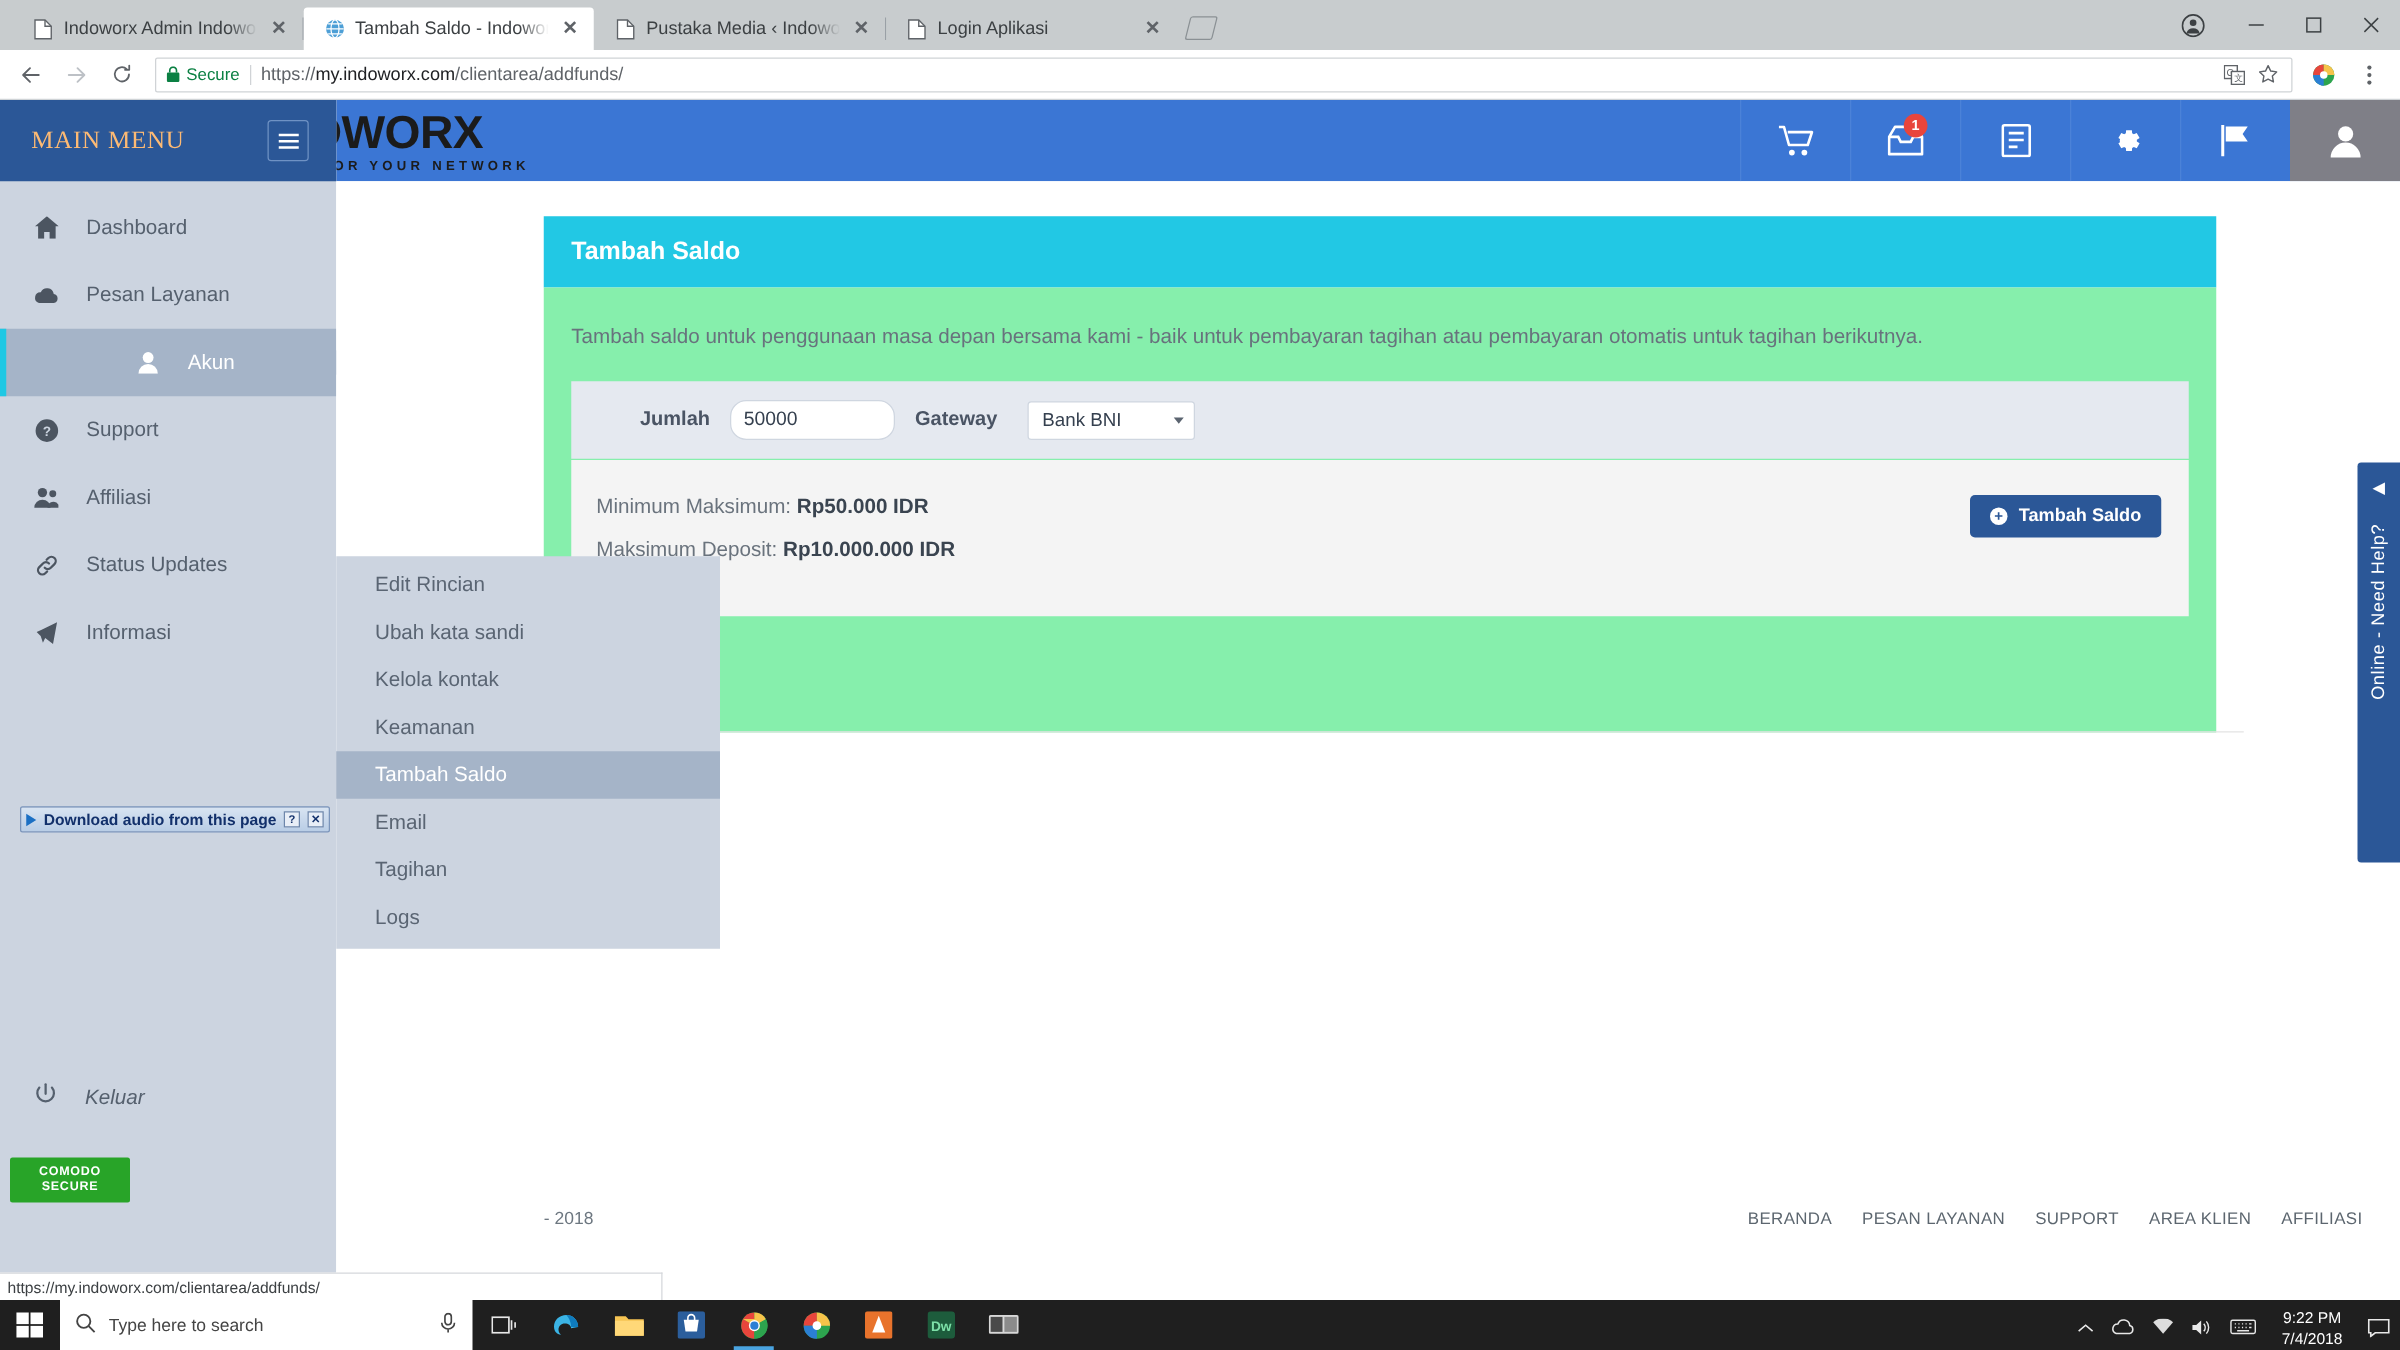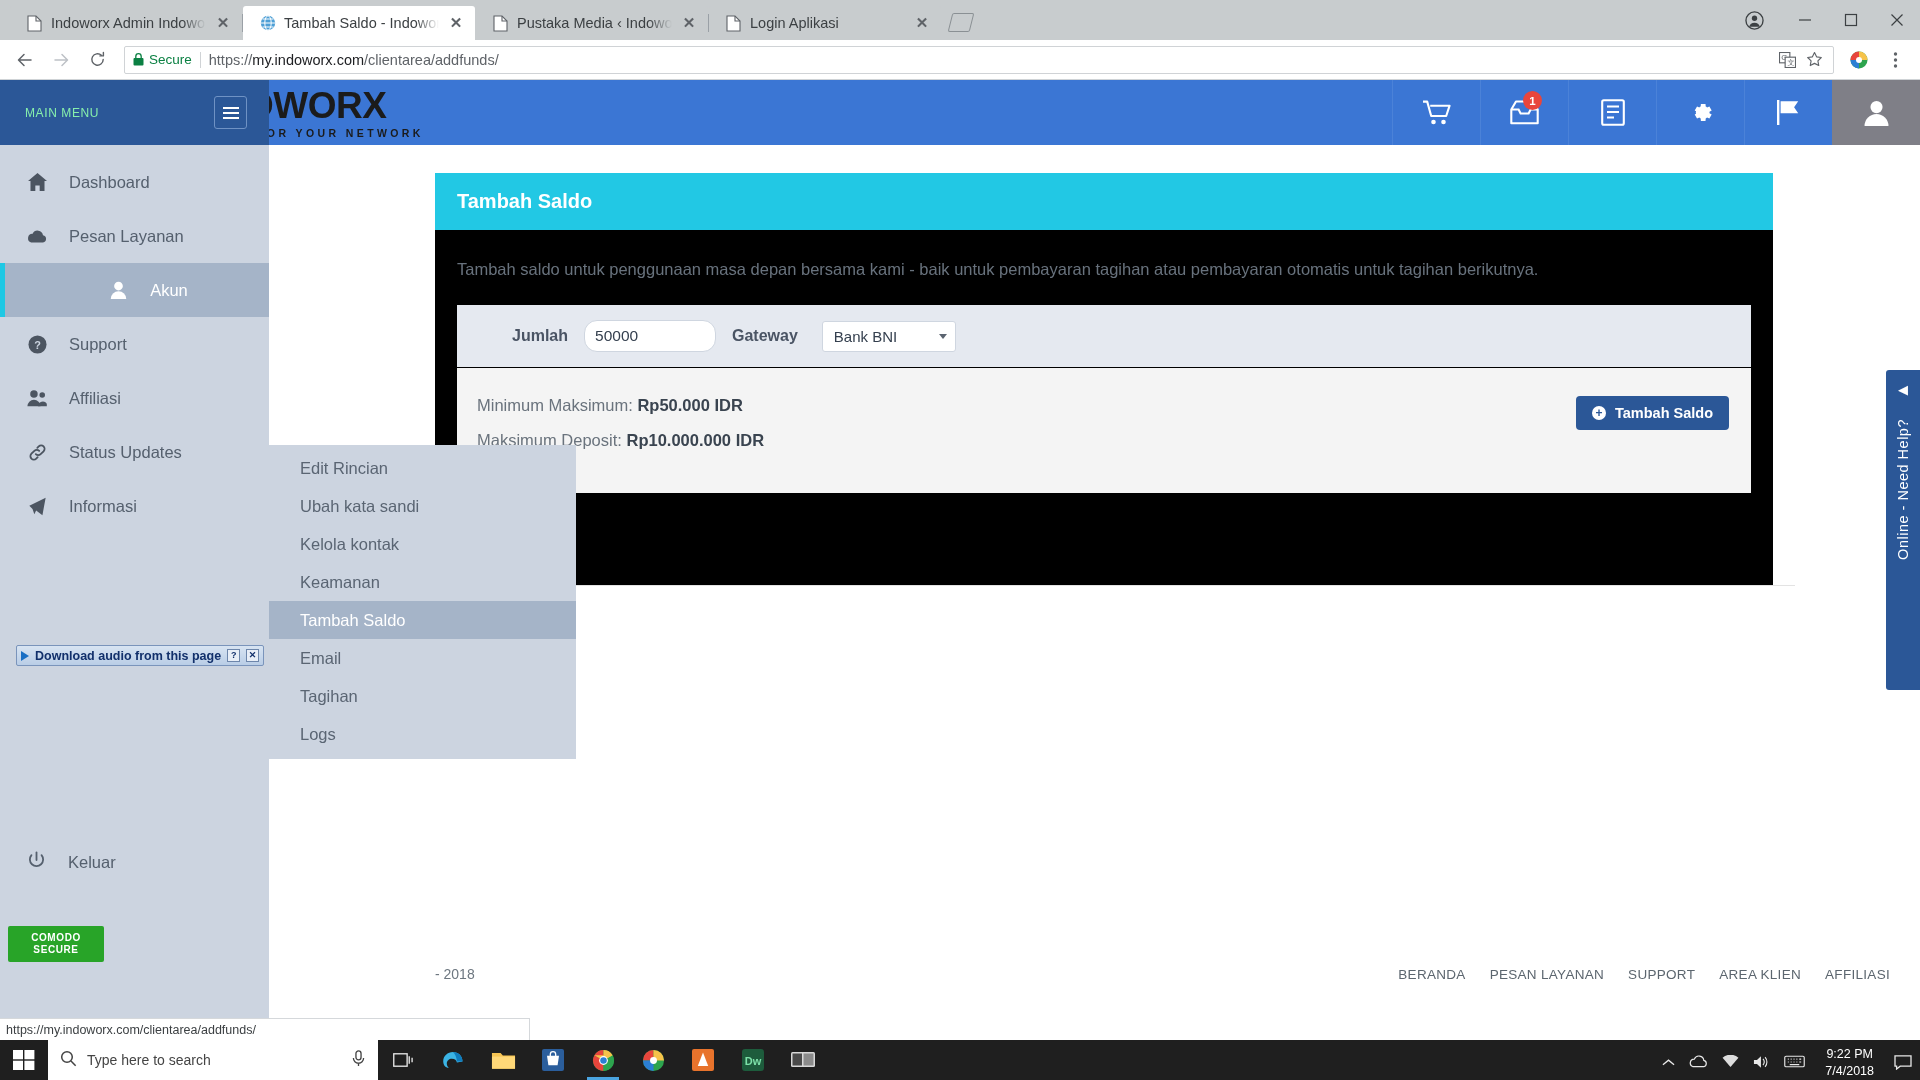--- a/index.html
+++ b/index.html
@@ -92,21 +92,21 @@
   
   .sidebar {
     position: absolute; left: 0; top: 0; width: 269px; height: 960px;
     background: #ccd4e0;
   }
   .sidebar-head {
     height: 65px; background: #2b5797; display: flex; align-items: center;
     justify-content: space-between; padding: 0 22px 0 25px;
   }
   .sidebar-head .mm {
-    color: #86efac; font-size: 12px; letter-spacing: .6px;
+    color: #fdba74; font-size: 20px; letter-spacing: .6px; font-family: Liberation Serif, serif;
   }
   .burger {
     width: 33px; height: 33px; border: 1px solid #6f92c4; border-radius: 3px;
     display: flex; flex-direction: column; align-items: center; justify-content: center; gap: 3px;
   }
   .burger span { display: block; width: 16px; height: 2px; background: #fff; }
   .nav { padding-top: 10px; }
   .nav-item {
     height: 54px; display: flex; align-items: center; gap: 22px;
     padding-left: 27px; color: #55606e; font-size: 16.5px; position: relative;
@@ -116,21 +116,21 @@
   .nav-item.active .ic { color: #fff; }
   .nav-item.active::before {
     content: ""; position: absolute; left: 0; top: 0; width: 5px; height: 100%; background: #1ec8e4;
   }
   .nav-item.active::after {
     content: ""; position: absolute; right: -10px; top: 50%; transform: translateY(-50%);
     border-top: 10px solid transparent; border-bottom: 10px solid transparent;
     border-left: 10px solid #a5b4c8;
   }
 
-  .logout-area { position: absolute; left: 0; bottom: 156px; width: 100%; }
+  .logout-area { position: absolute; left: 0; bottom: 140px; width: 100%; font-style: italic; }
   .logout-item {
     display: flex; align-items: center; gap: 22px; padding-left: 27px;
     color: #55606e; font-size: 16.5px; height: 44px;
   }
 
   
   .submenu {
     position: absolute; left: 269px; top: 365px; width: 307px;
     background: #ccd4e0; z-index: 40; padding: 4px 0 6px 0;
   }
@@ -175,21 +175,21 @@
     position: absolute; left: 269px; top: 65px; width: 1651px; height: 895px;
     background: #fff;
   }
   .content-inner { padding: 28px 0 0 166px; }
   .panel { width: 1338px; background: #fff; }
   .panel-head {
     background: #22c8e4; height: 57px; display: flex; align-items: center;
     padding-left: 22px;
   }
   .panel-head .ttl { color: #fff; font-size: 20px; font-weight: 600; }
-  .panel-body { background: #000000; padding: 30px 22px 0 22px; }
+  .panel-body { background: #86efac; padding: 30px 22px 0 22px; }
   .lead { color: #68727d; font-size: 16.5px; }
 
   .formbox {
     margin-top: 26px; background: #e5e9f0; height: 62px;
     display: flex; align-items: center; padding-left: 55px; gap: 16px;
   }
   .flabel { font-weight: 700; color: #4a5464; font-size: 16px; }
   .jumlah-input {
     width: 132px; height: 32px; border: 1px solid #cfd6e0; border-radius: 13px;
     background: #fff; font-size: 15.5px; color: #35404f; padding: 0 10px;

